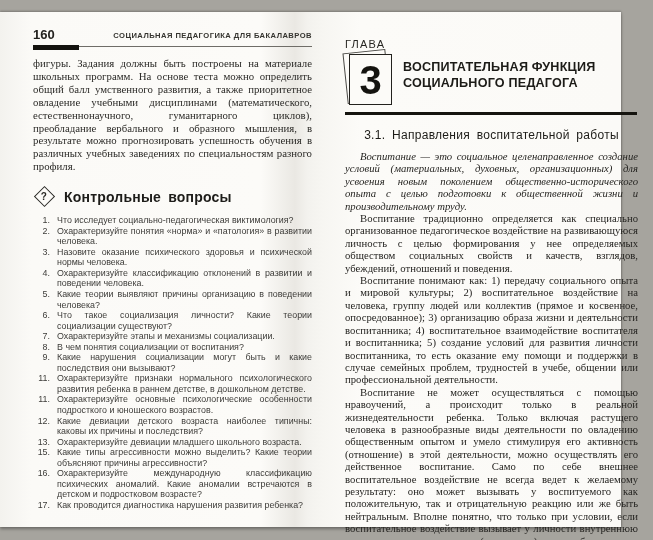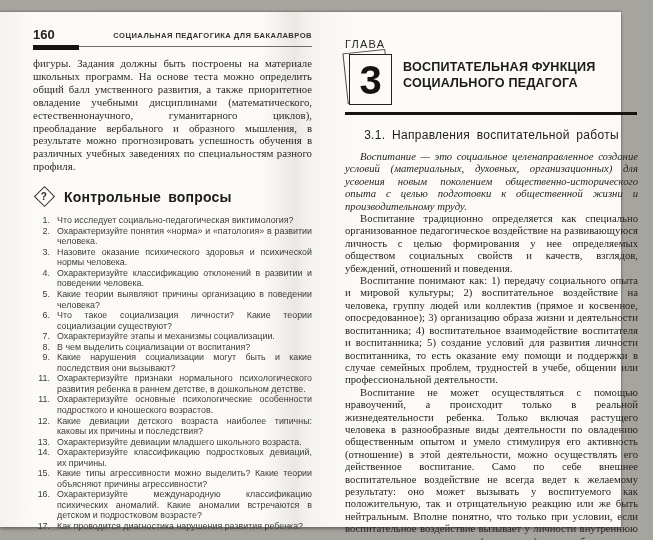--- a/index.html
+++ b/index.html
@@ -107,45 +107,41 @@
           <li class="q-item">
           <span class="q-num">6.</span>
           <span class="q-text">Что такое социализация личности? Какие теории социализации существуют?</span>
         </li>
           <li class="q-item">
           <span class="q-num">7.</span>
           <span class="q-text">Охарактеризуйте этапы и механизмы социализации.</span>
         </li>
           <li class="q-item">
           <span class="q-num">8.</span>
-          <span class="q-text">В чем выделить социализации от воспитания?</span>
+          <span class="q-text">В чем понятия социализации от воспитания?</span>
         </li>
           <li class="q-item">
           <span class="q-num">9.</span>
           <span class="q-text">Какие нарушения социализации могут быть и какие последствия они вызывают?</span>
         </li>
           <li class="q-item">
           <span class="q-num">11.</span>
           <span class="q-text">Охарактеризуйте признаки нормального психологического развития ребенка в раннем детстве, в дошкольном детстве.</span>
         </li>
           <li class="q-item">
           <span class="q-num">11.</span>
           <span class="q-text">Охарактеризуйте основные психологические особенности подросткого и юношеского возрастов.</span>
         </li>
           <li class="q-item">
           <span class="q-num">12.</span>
           <span class="q-text">Какие девиации детского возраста наиболее типичны: каковы их причины и последствия?</span>
         </li>
           <li class="q-item">
           <span class="q-num">13.</span>
           <span class="q-text">Охарактеризуйте девиации младшего школьного возраста.</span>
-        </li>
-          <li class="q-item">
-          <span class="q-num">14.</span>
-          <span class="q-text">Охарактеризуйте классификацию подростковых девиаций, их причины.</span>
         </li>
           <li class="q-item">
           <span class="q-num">15.</span>
           <span class="q-text">Какие типы агрессивности можно выделить? Какие теории объясняют причины агрессивности?</span>
         </li>
           <li class="q-item">
           <span class="q-num">16.</span>
           <span class="q-text">Охарактеризуйте международную классификацию психических аномалий. Какие аномалии встречаются в детском и подростковом возрасте?</span>
         </li>
           <li class="q-item">

